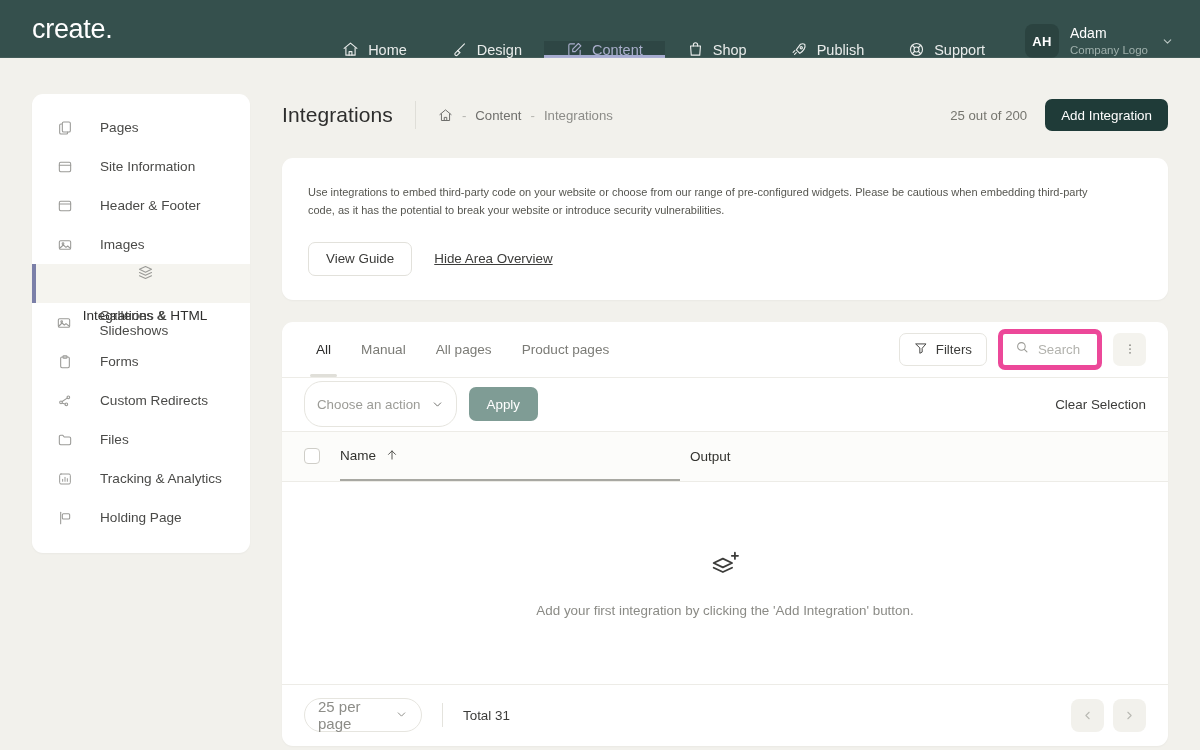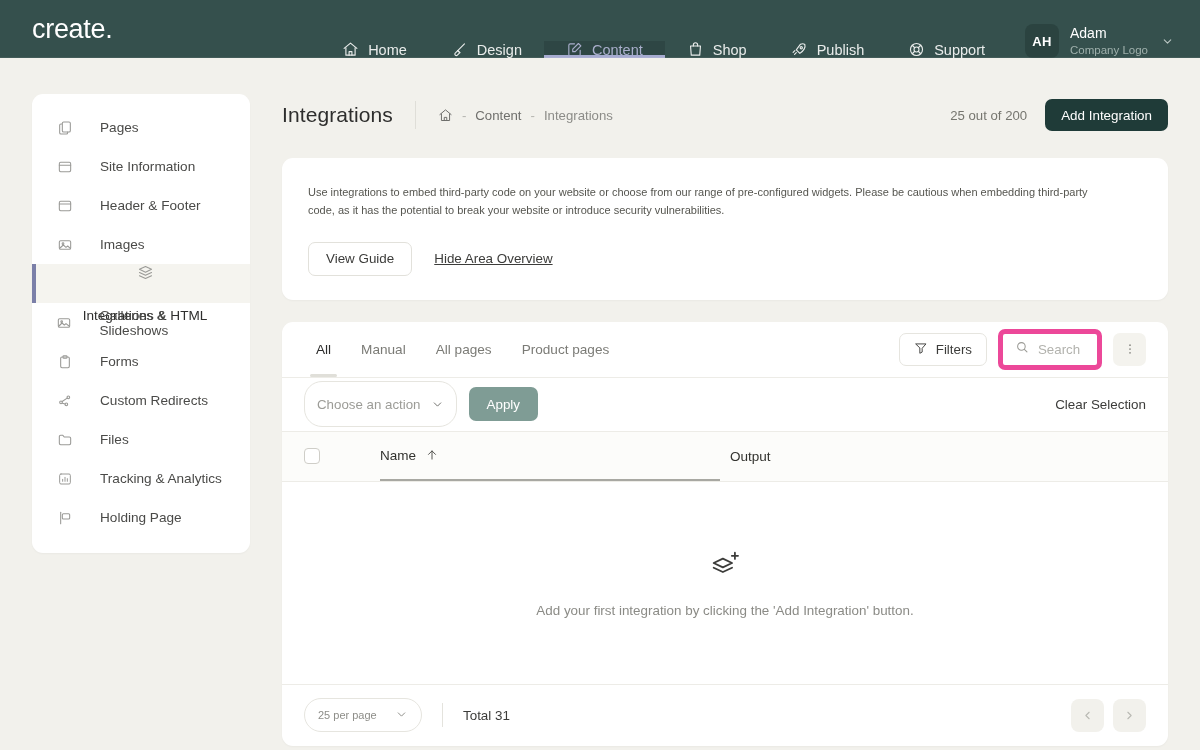--- a/index.html
+++ b/index.html
@@ -216,21 +216,21 @@
     height: 50px; padding: 0 22px;
     border-bottom: 1px solid #edece7;
     background: #fcfcfa;
   }
   .cb {
     width: 16px; height: 16px;
     border: 1px solid #cfcec8; border-radius: 4px; background: #fff;
     cursor: pointer; flex: 0 0 16px;
   }
   .col-name {
-    margin-left: 60px; width: 340px;
+    margin-left: 20px; width: 340px;
     display: flex; align-items: center; gap: 9px;
     font-size: 13.5px; color: #33332f;
     height: 100%;
     border-bottom: 2px solid #a8a8a2;
     cursor: pointer;
   }
   .col-output { margin-left: 10px; font-size: 13.5px; color: #33332f; }
   .sort-arrow { color: #4a4a46; display: flex; }
 
   .empty-state {
@@ -244,21 +244,21 @@
 
   .foot-row {
     display: flex; align-items: center;
     height: 62px; padding: 0 22px;
     border-top: 1px solid #edece7;
   }
   .perpage {
     display: flex; align-items: center; justify-content: space-between;
     width: 118px; height: 34px; padding: 0 13px;
     border: 1px solid #e6e5df; border-radius: 18px; background: #fff;
-    font-size: 11px; color: #8d8d88; cursor: pointer;
+    font-size: 15px; color: #8d8d88; cursor: pointer;
   }
   .foot-div { width: 1px; height: 24px; background: #e4e3dd; margin: 0 20px; }
   .total { font-size: 13.4px; color: #3c3c3a; }
   .pager { margin-left: auto; display: flex; gap: 9px; }
   .pg-btn {
     width: 33px; height: 33px; border-radius: 8px;
     background: #f2f1ec; border: none;
     display: flex; align-items: center; justify-content: center;
     color: #b9b9b3; cursor: pointer;
   }

